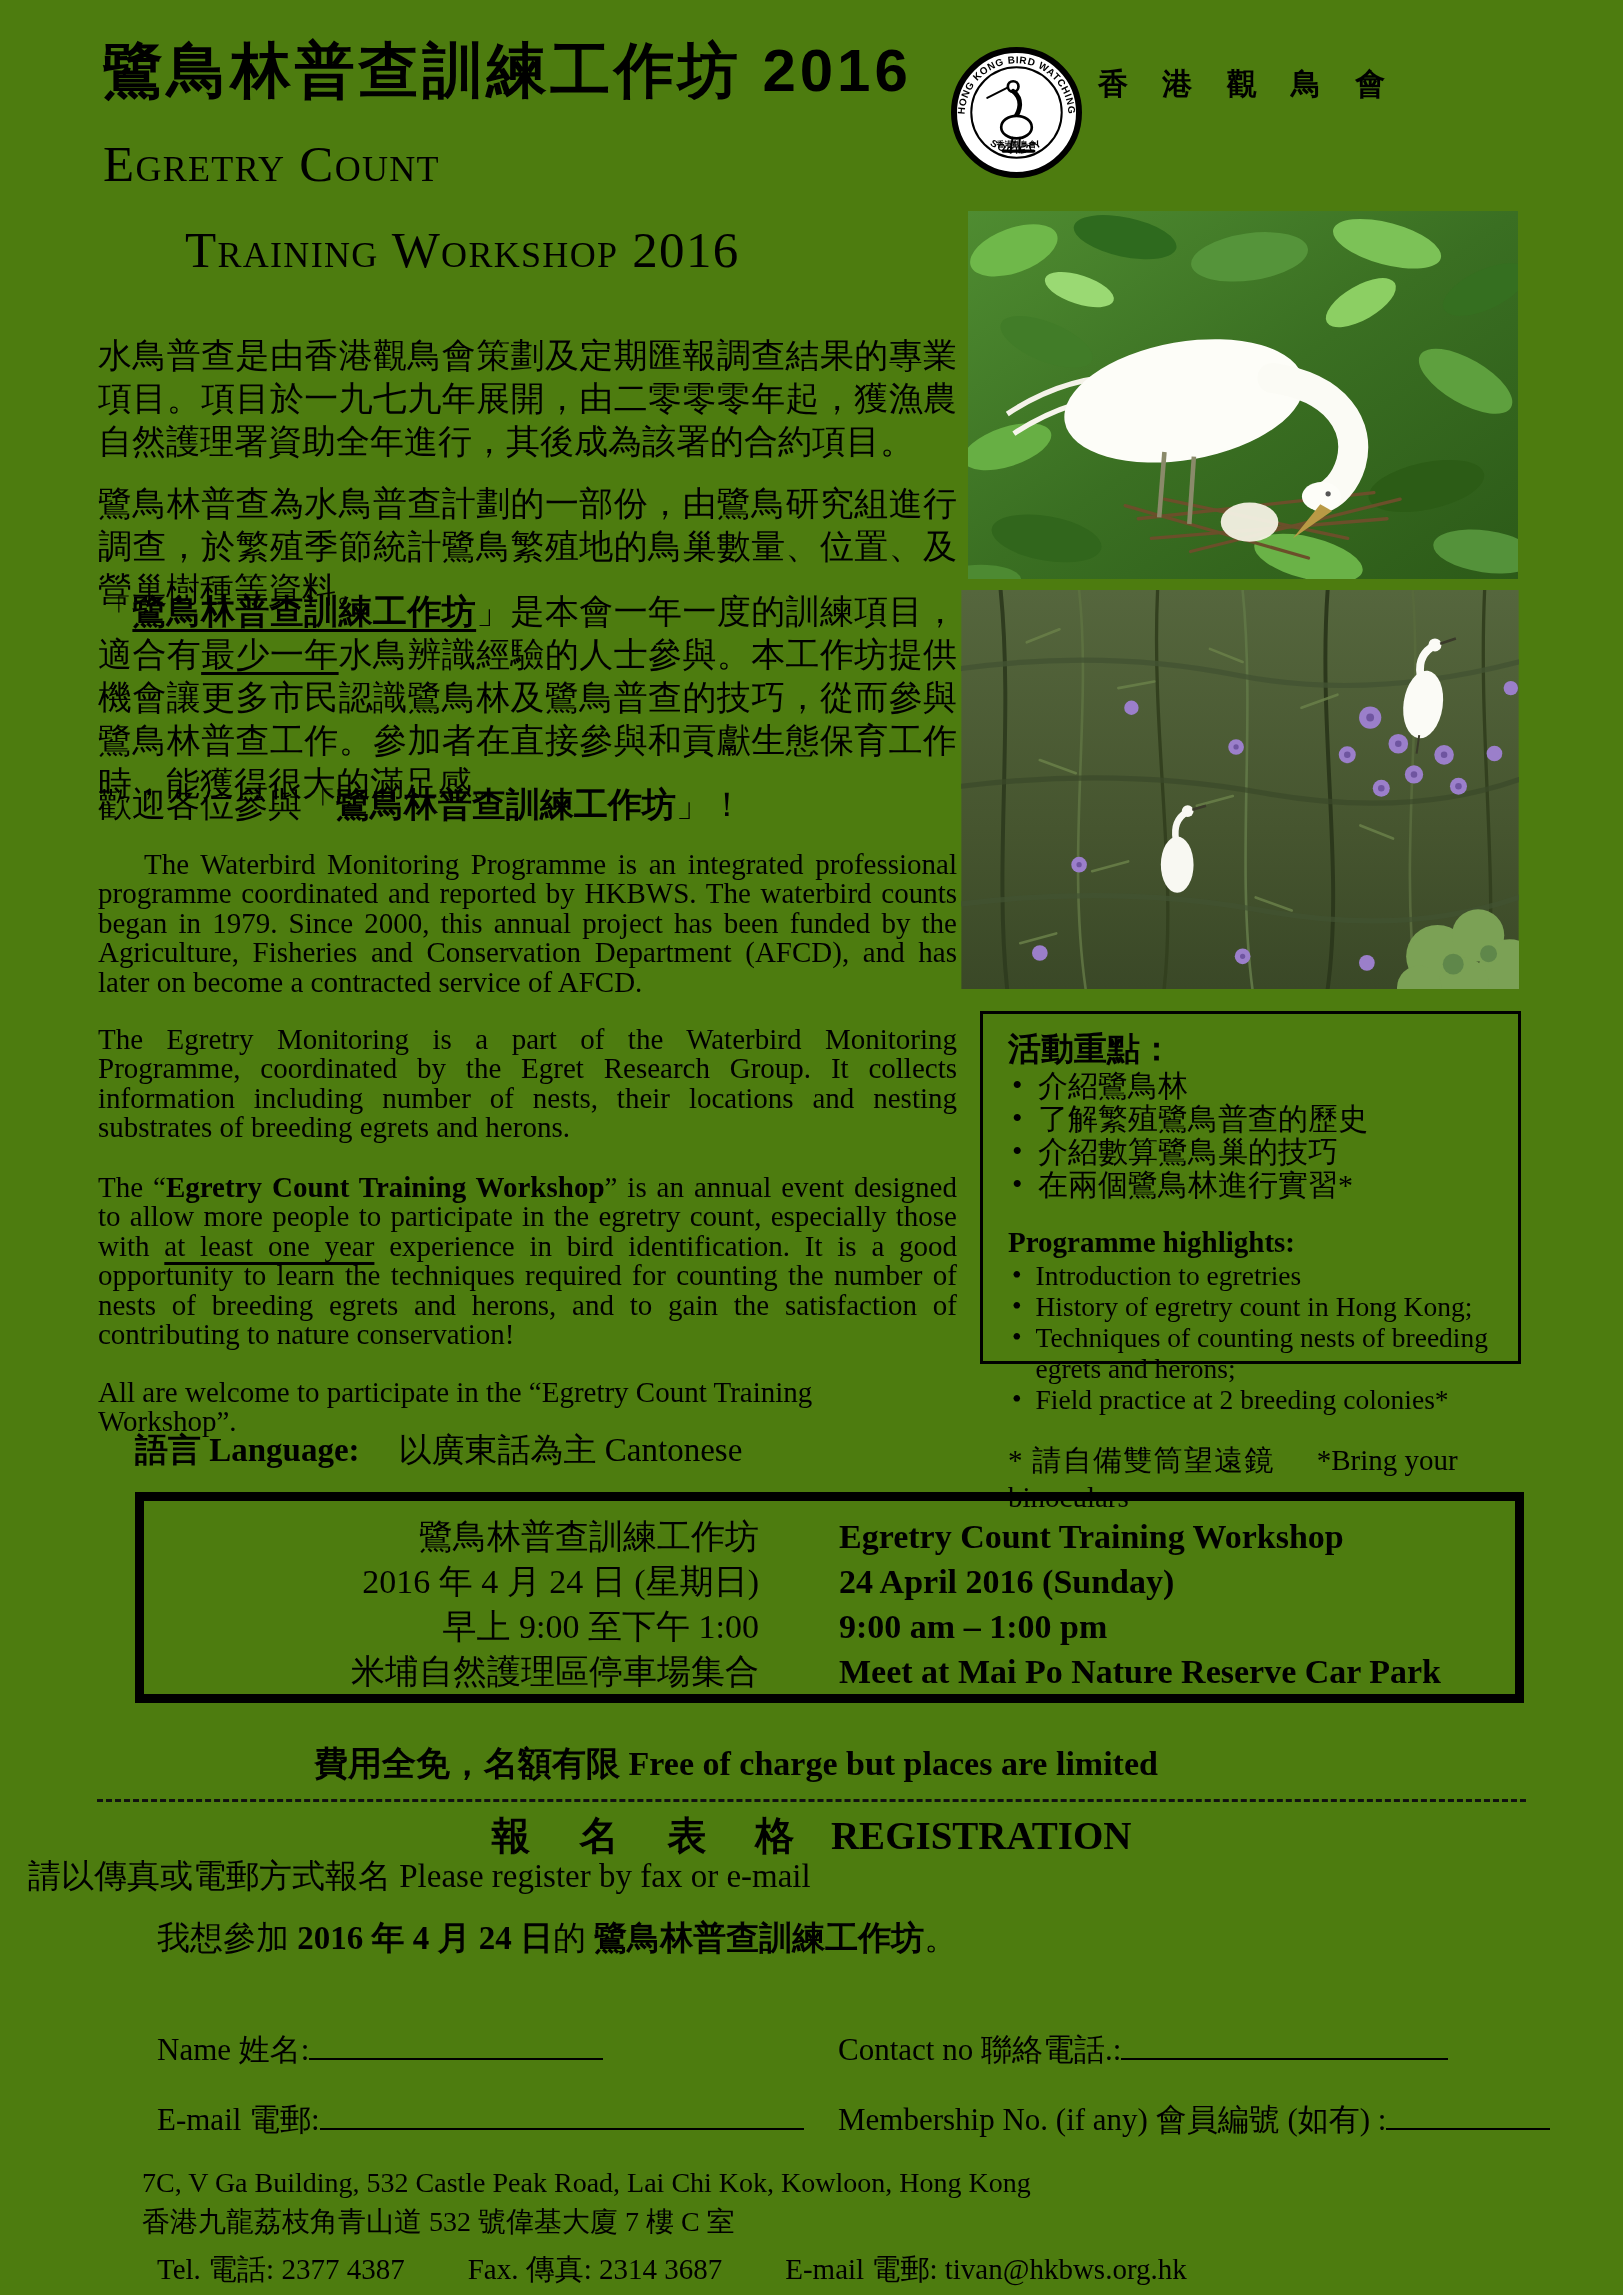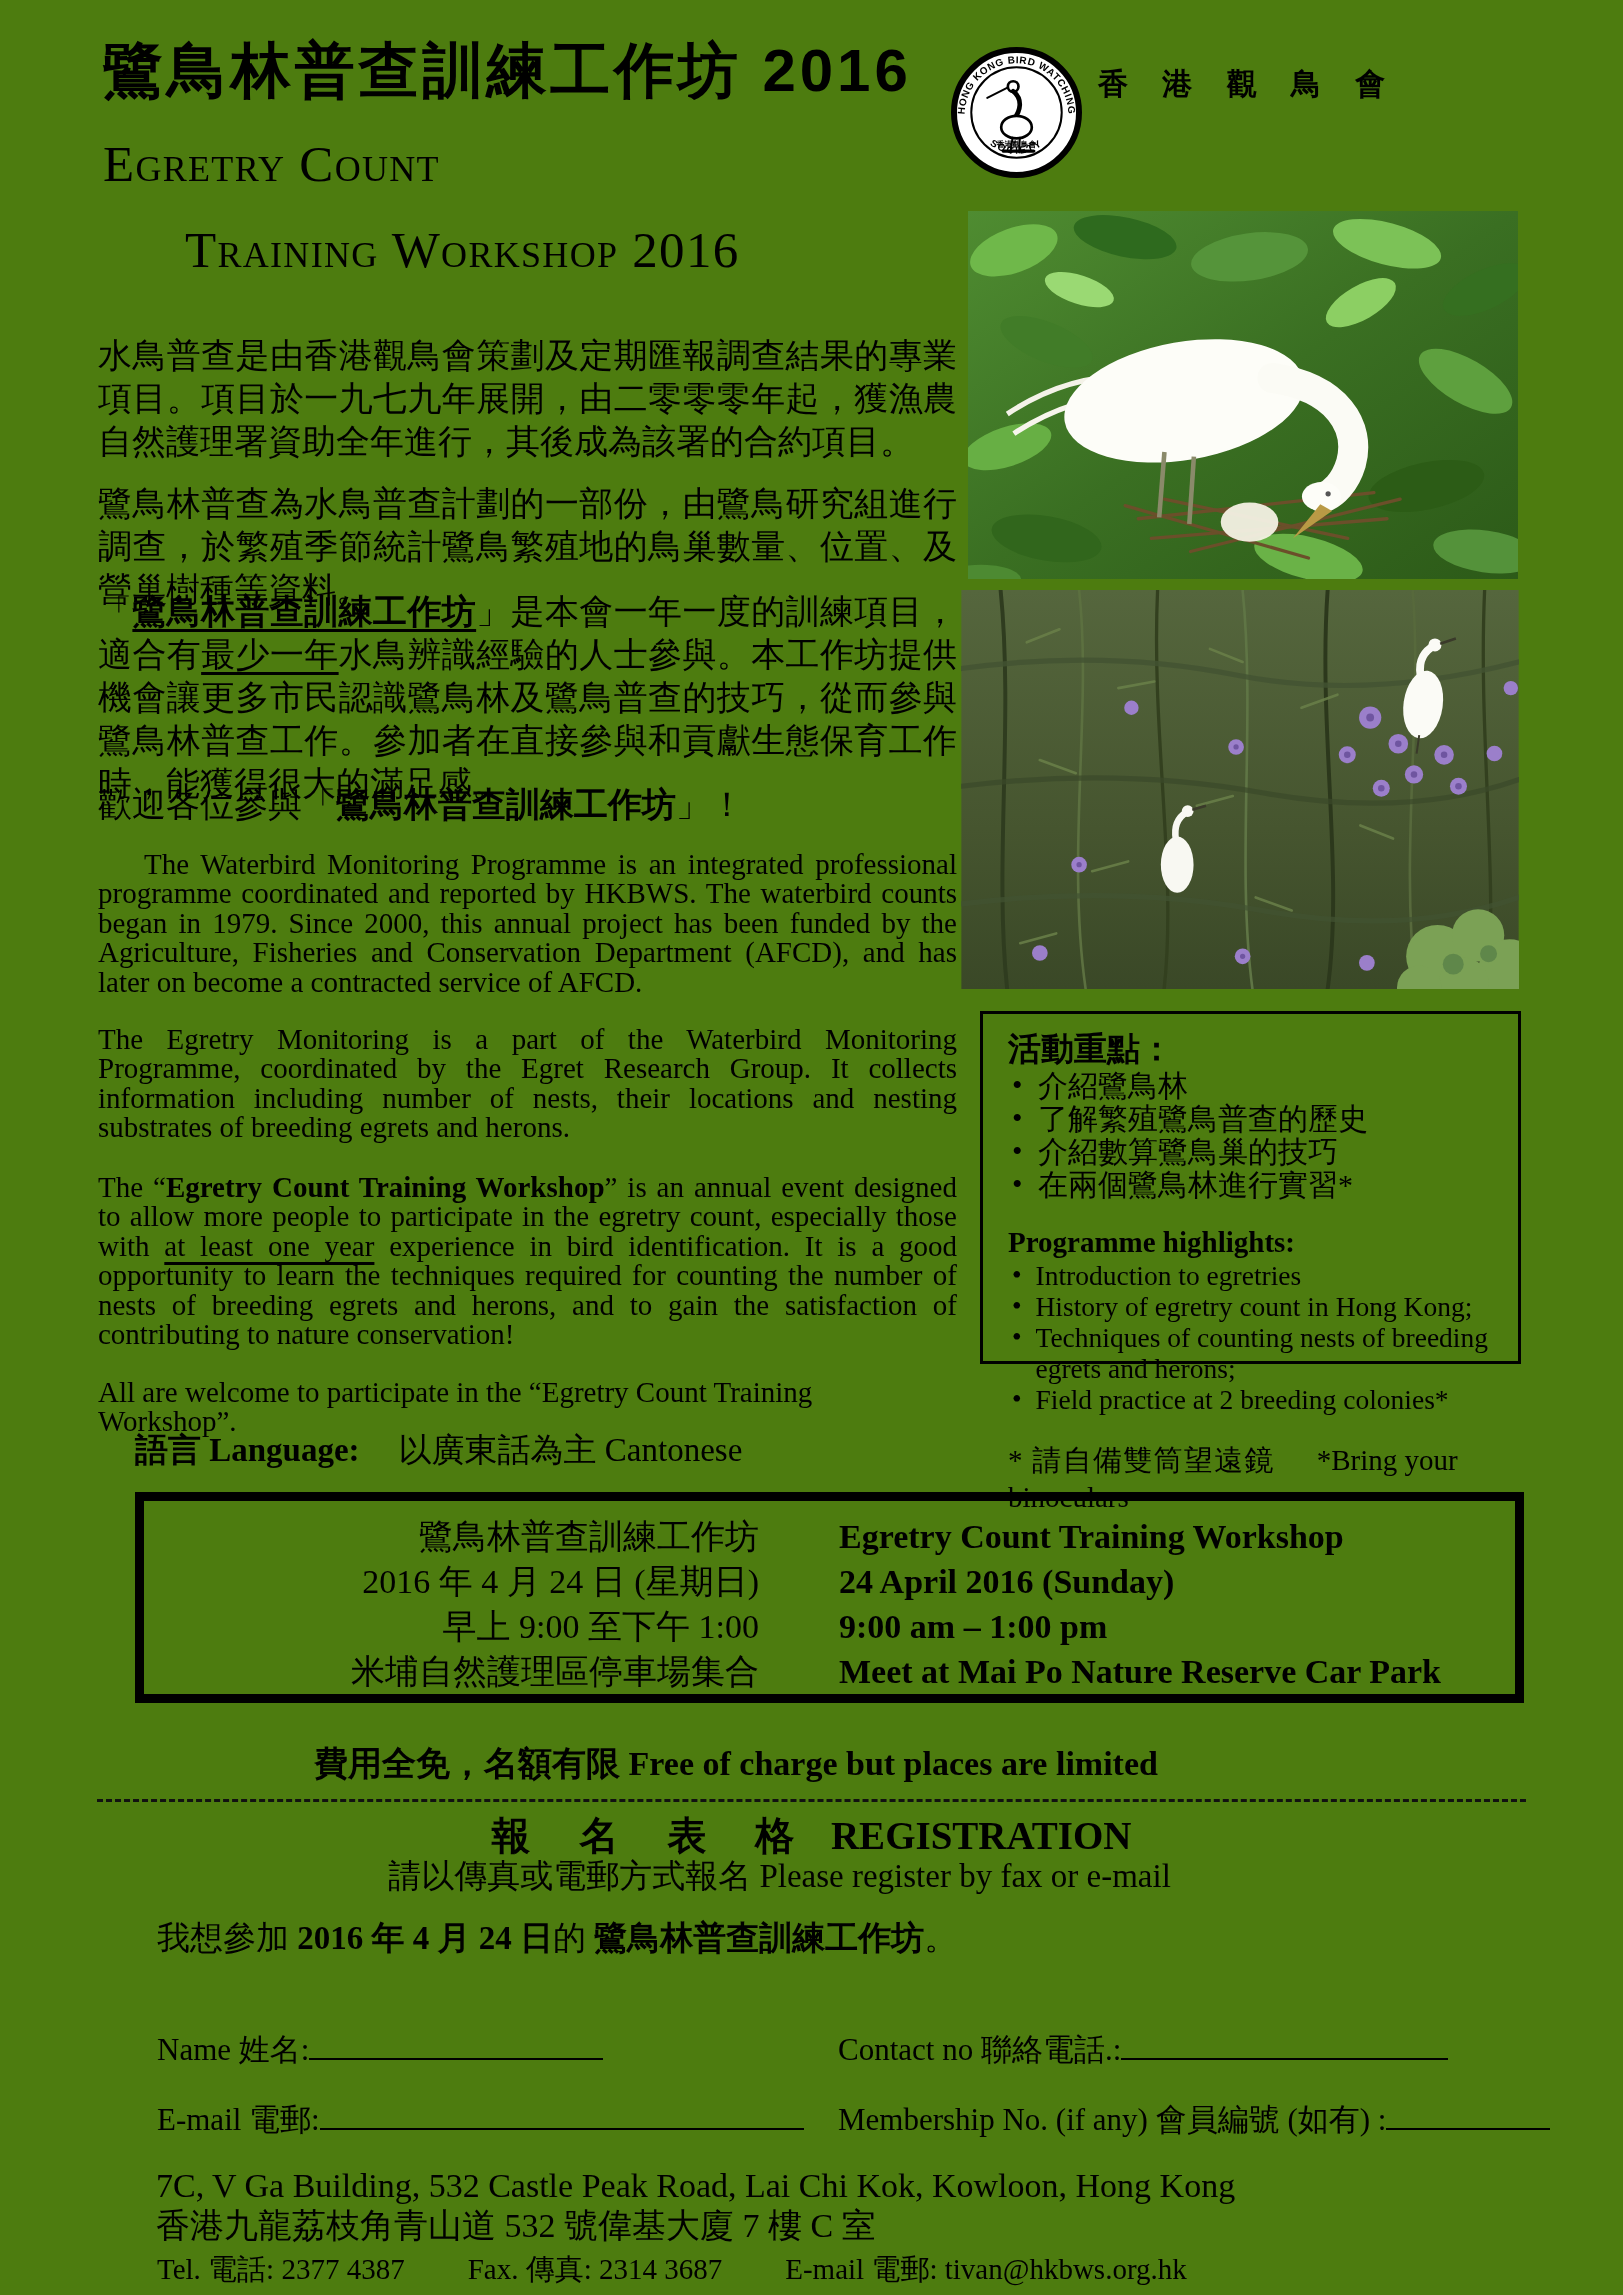--- a/index.html
+++ b/index.html
@@ -67,27 +67,27 @@
     padding-top:13px;
   }
   .ev-row{display:flex;line-height:45px;font-size:34px;}
   .ev-zh{width:615px;text-align:right;}
   .ev-en{margin-left:80px;font-weight:bold;}
   
   .fee{left:0;top:1741px;width:1472px;text-align:center;font-size:34px;font-weight:bold;}
   .dash{left:97px;top:1799px;width:1429px;border-top:3.3px dashed #111;}
   .reg-title{left:0;top:1809px;width:1623px;text-align:center;font-size:39px;font-weight:bold;}
   .reg-title .rzh{letter-spacing:19.6px;margin-right:17px;}
-  .reg-sub{left:0;top:1854px;width:1559px;text-align:center;font-size:33px;}
+  .reg-sub{left:0;top:1854px;width:1559px;font-size:33px;padding-left:28px;}
   
   .attend{left:157px;width:1368px;font-size:33px;line-height:42px;}
   .frow{font-size:31px;}
   .blank{display:inline-block;border-bottom:2px solid #000;height:26px;vertical-align:baseline;}
   
-  .addr{left:156px;font-size:34px;}
+  .addr{left:142px;font-size:28px;}
   .telrow{left:157px;font-size:29px;display:flex;column-gap:63px;}
 </style>
 </head>
 <body>
 
 <div id="page">
 
   <div class="abs title-zh">鷺鳥林普查訓練工作坊 2016</div>
   <div class="abs title-en title-en1">Egretry Count</div>
   <div class="abs title-en title-en2">Training Workshop 2016</div>

